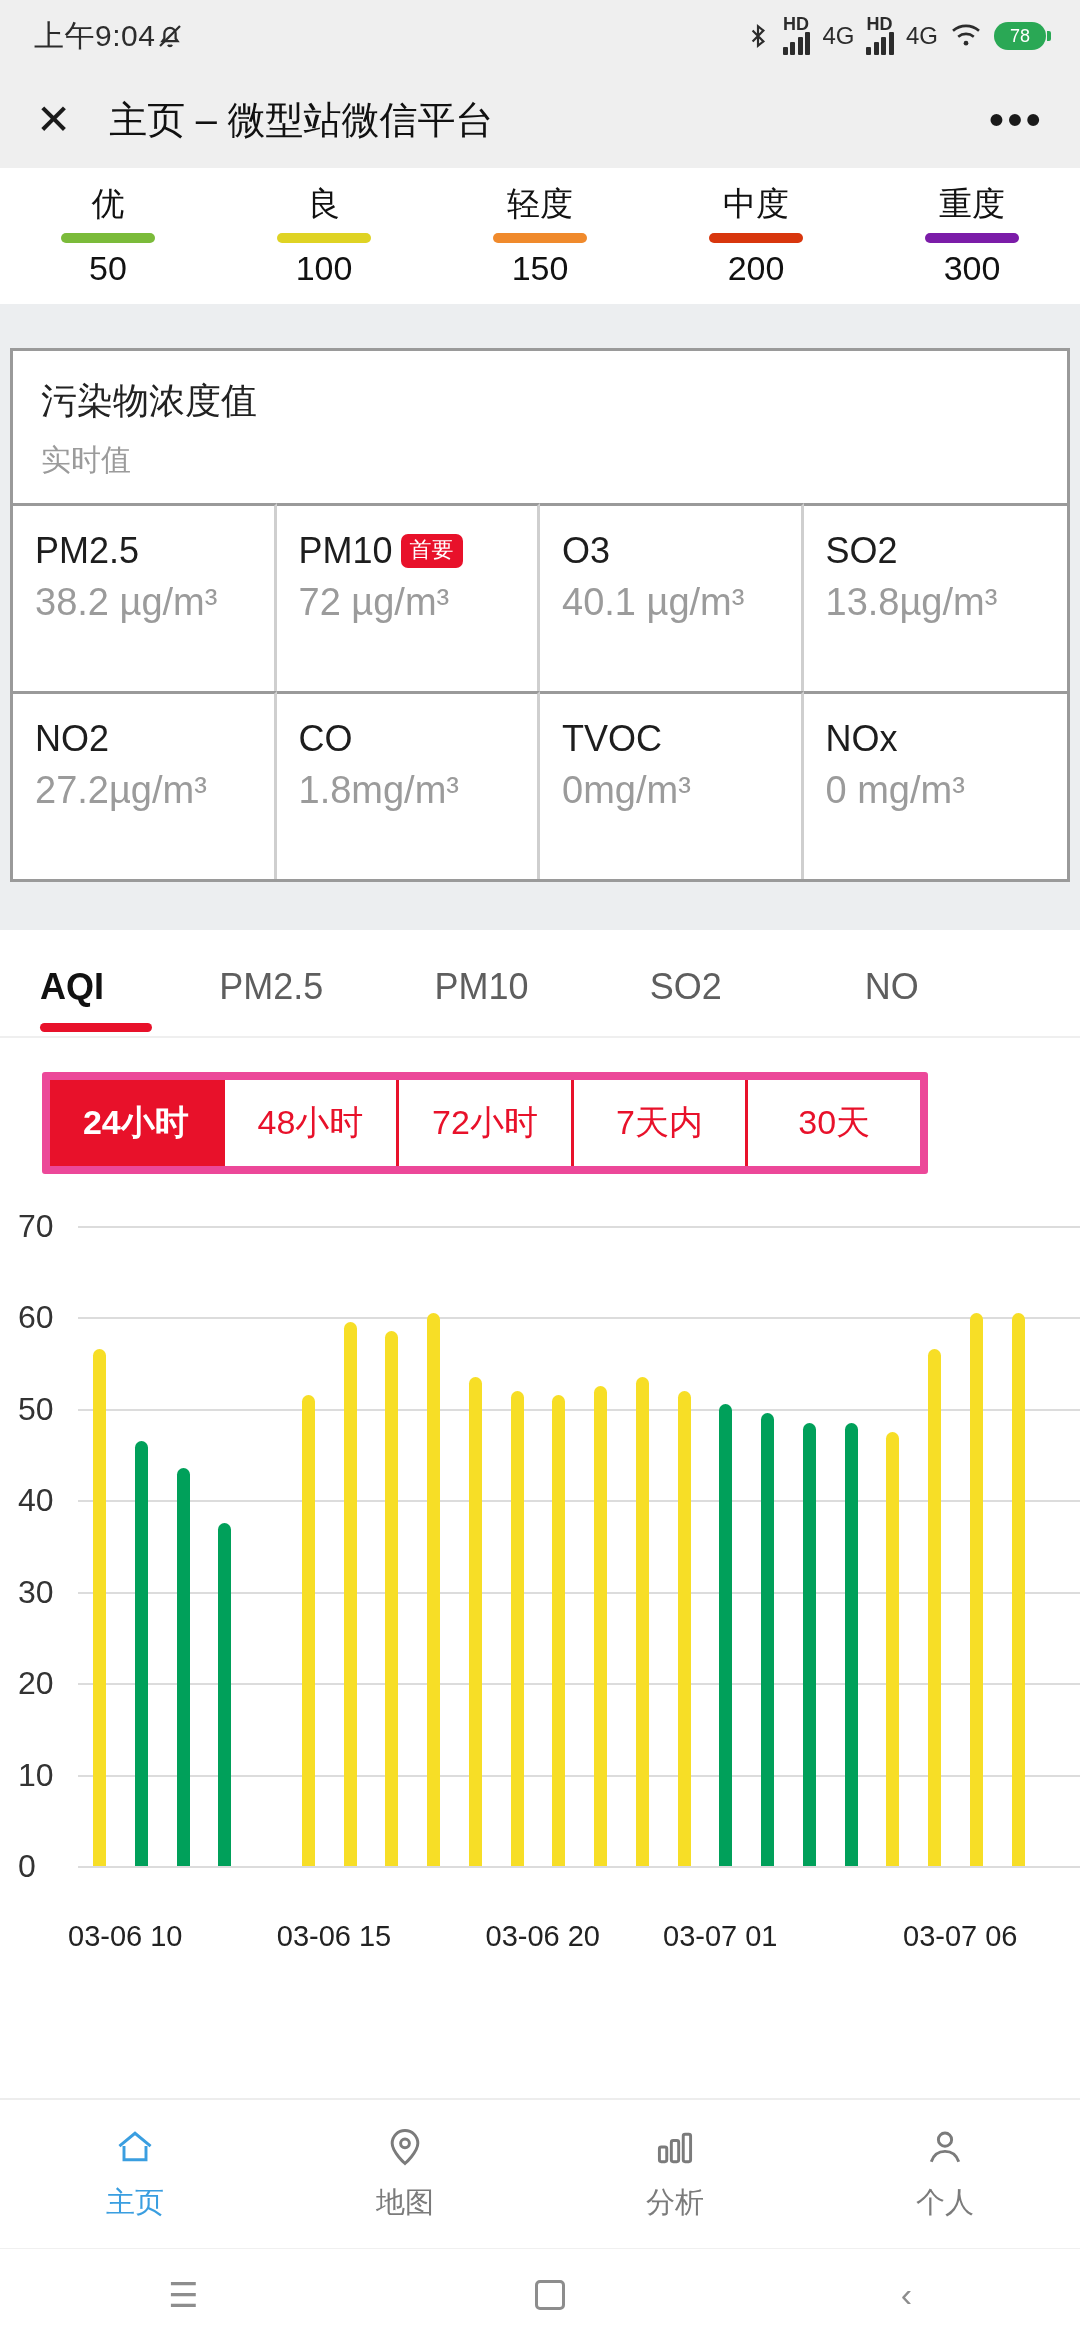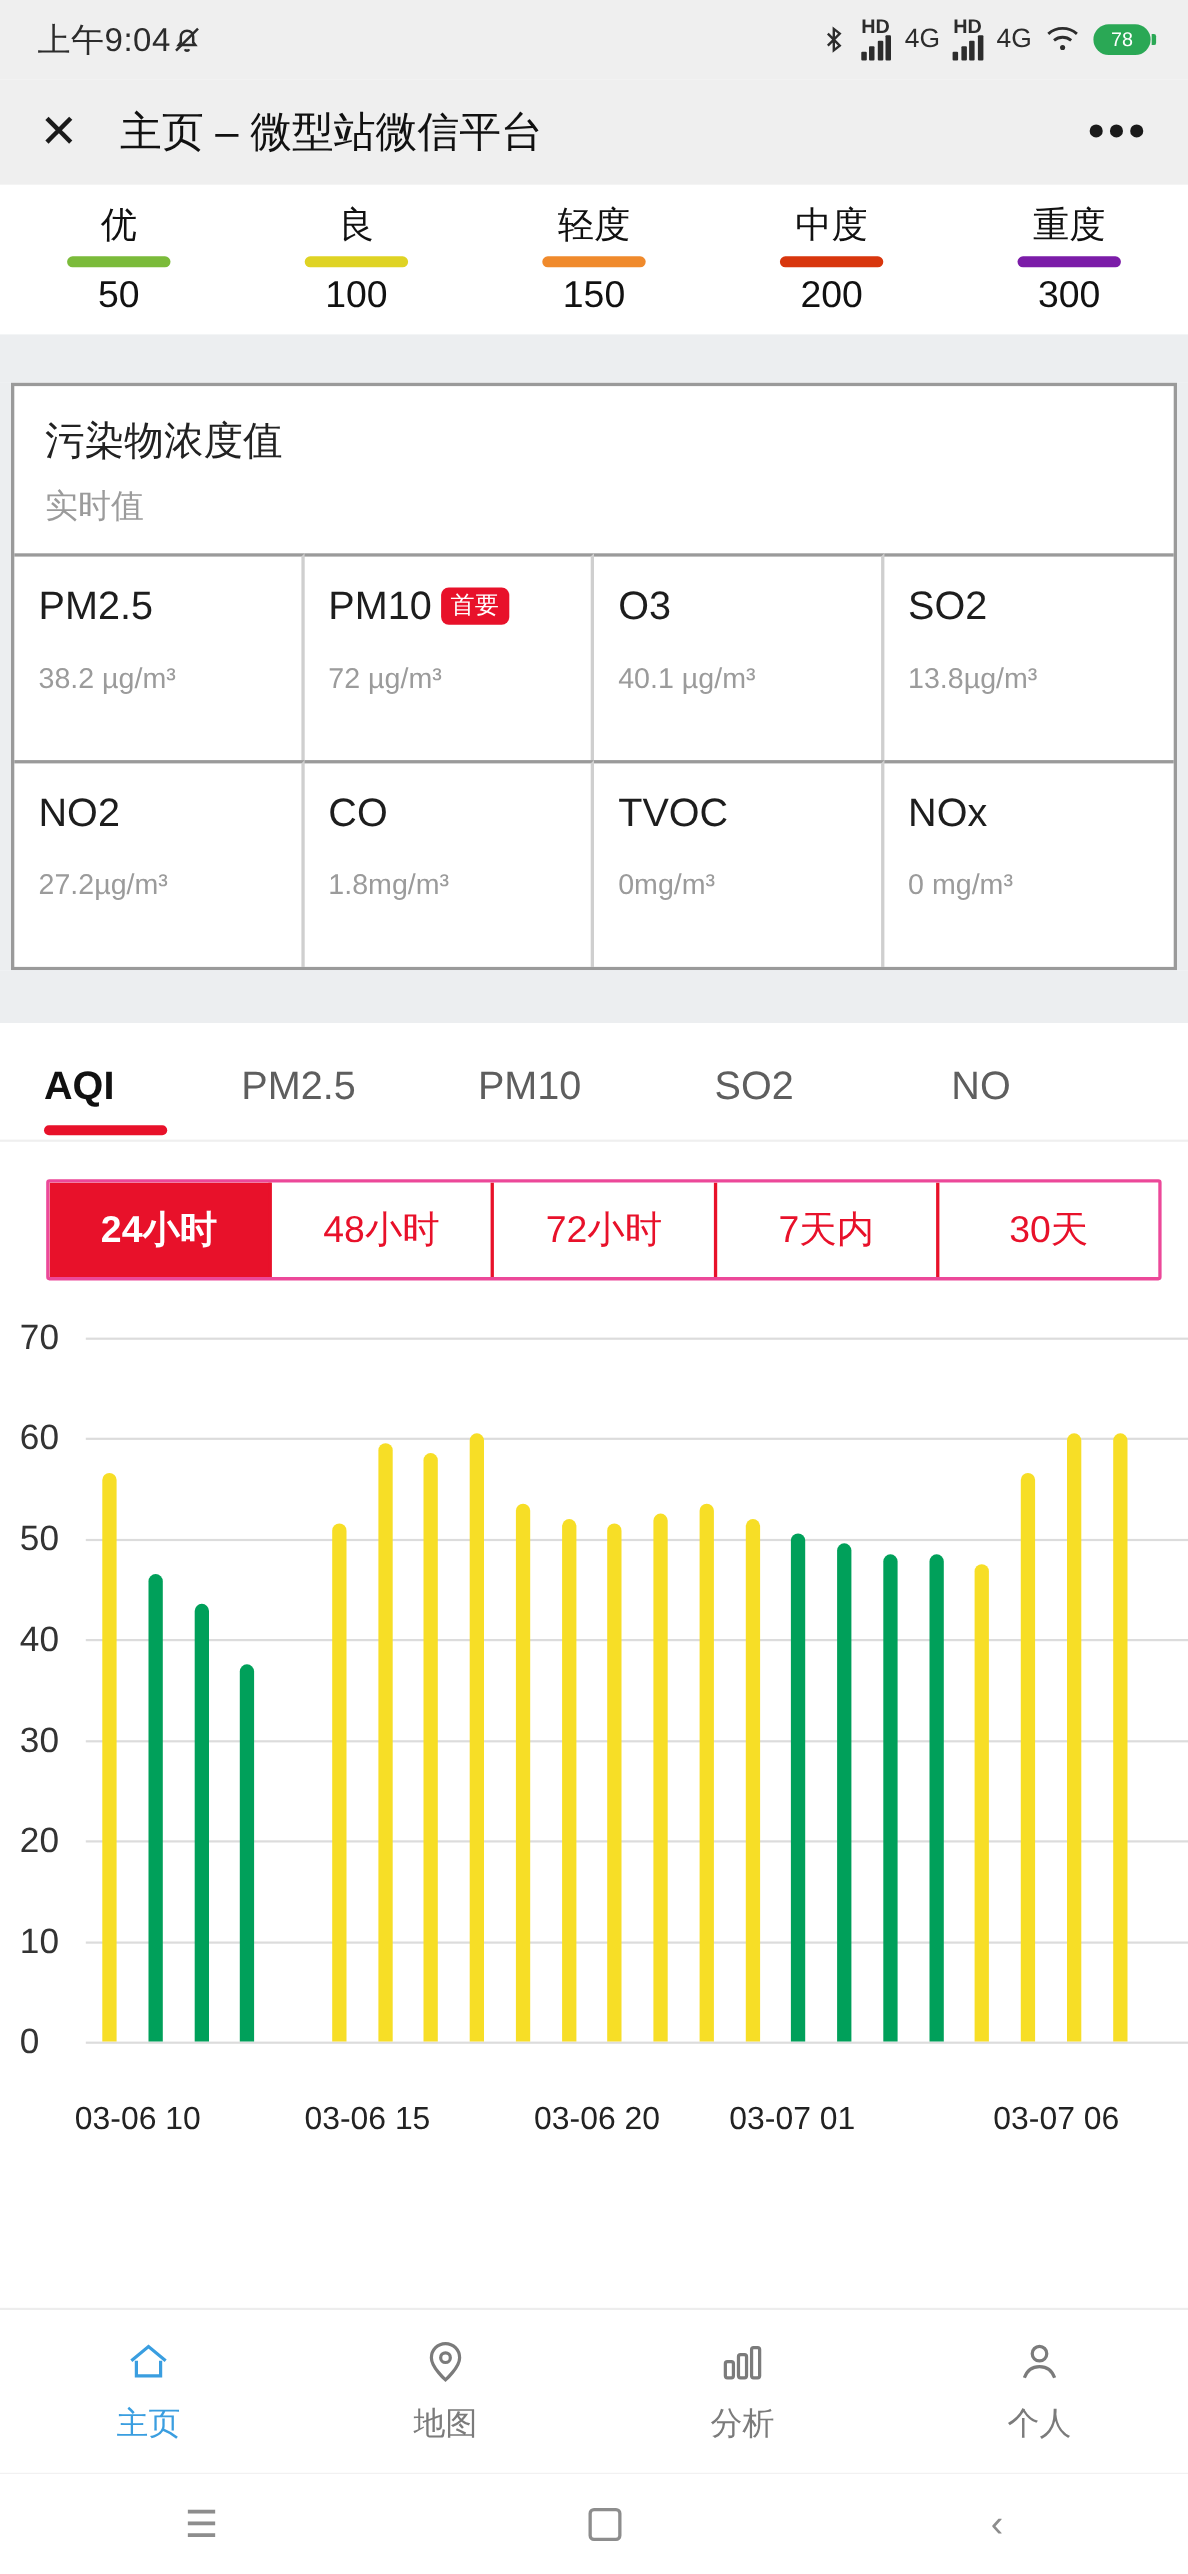--- a/index.html
+++ b/index.html
@@ -64,37 +64,37 @@
   .cell {
     border-top: 3px solid #9a9a9a; border-right: 3px solid #cfcfcf;
     padding: 24px 22px 30px; min-height: 188px;
   }
   .cell:nth-child(4n) { border-right: none; }
   .cell-name { font-size: 36px; color: #1d1d1d; display: flex; align-items: center; gap: 6px; }
   .badge {
     background: #e8112a; color: #fff; font-size: 22px;
     border-radius: 7px; padding: 5px 9px 7px; line-height: 1; margin-left: 2px;
   }
-  .cell-val { font-size: 26px; color: #9b9b9b; margin-top: 29px; }
+  .cell-val { font-size: 38px; color: #9b9b9b; margin-top: 9px; }
 
   .gap2 { height: 48px; background: #eceef0; }
 
   
   .chart-sec { background: #fff; }
   .tabs { display: flex; padding: 0 0 0 40px; position: relative; }
   .tab { padding: 36px 0 18px; font-size: 36px; color: #5e5e5e; width: 240px; text-align: left; position: relative; }
   .tab:first-child { width: 200px; }
   .tab.active { color: #111; font-weight: bold; }
   .tab.active::after {
     content: ""; position: absolute; left: 0; bottom: -6px;
     width: 112px; height: 9px; background: #e8112a; border-radius: 5px;
   }
   .tabs-underline { height: 2px; background: #efefef; margin: 10px 0 0; }
 
-  .segs { display: flex; margin: 34px 0 0 42px; border: 3px solid #ec4899; width: 1014px; border-radius: 3px; overflow: hidden; }
+  .segs { display: flex; margin: 34px 0 0 42px; border: 8px solid #ec4899; width: 886px; border-radius: 3px; overflow: hidden; }
   .seg { flex: 1; text-align: center; font-size: 34px; padding: 20px 0; color: #e8112a; border-right: 3px solid #e8112a; white-space: nowrap; }
   .seg:last-child { border-right: none; }
   .seg.active { background: #e8112a; color: #fff; font-weight: bold; }
 
   
   .chart { position: relative; height: 700px; margin: 34px 0 0 0; }
   .y-lab { position: absolute; left: 18px; font-size: 32px; color: #333; transform: translateY(-50%); }
   .grid-line { position: absolute; left: 78px; right: 0; height: 2px; background: #dcdcdc; }
   .plot { position: absolute; left: 78px; right: 0; top: 0; bottom: 0; }
   .bar { position: absolute; bottom: 0; width: 13px; border-radius: 7px 7px 0 0; }

